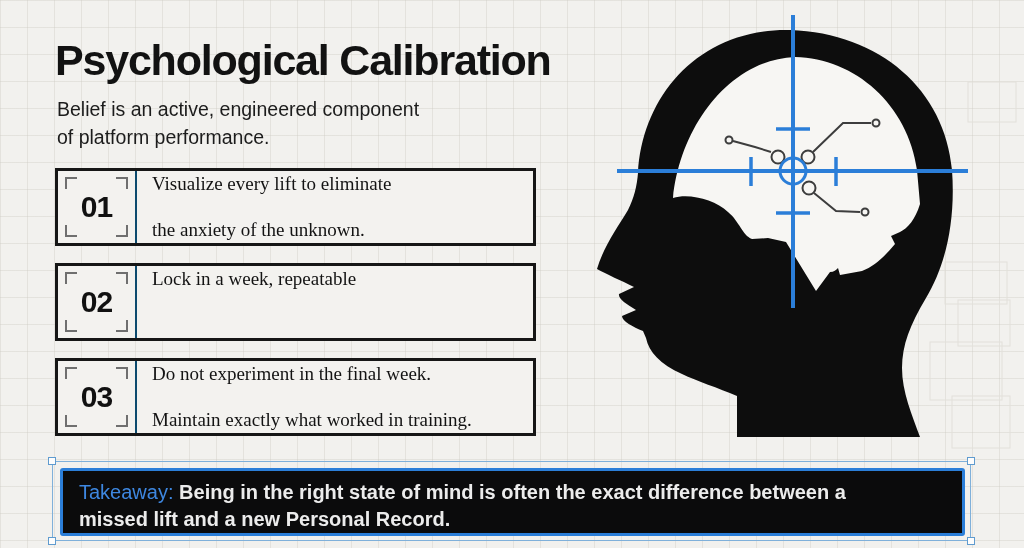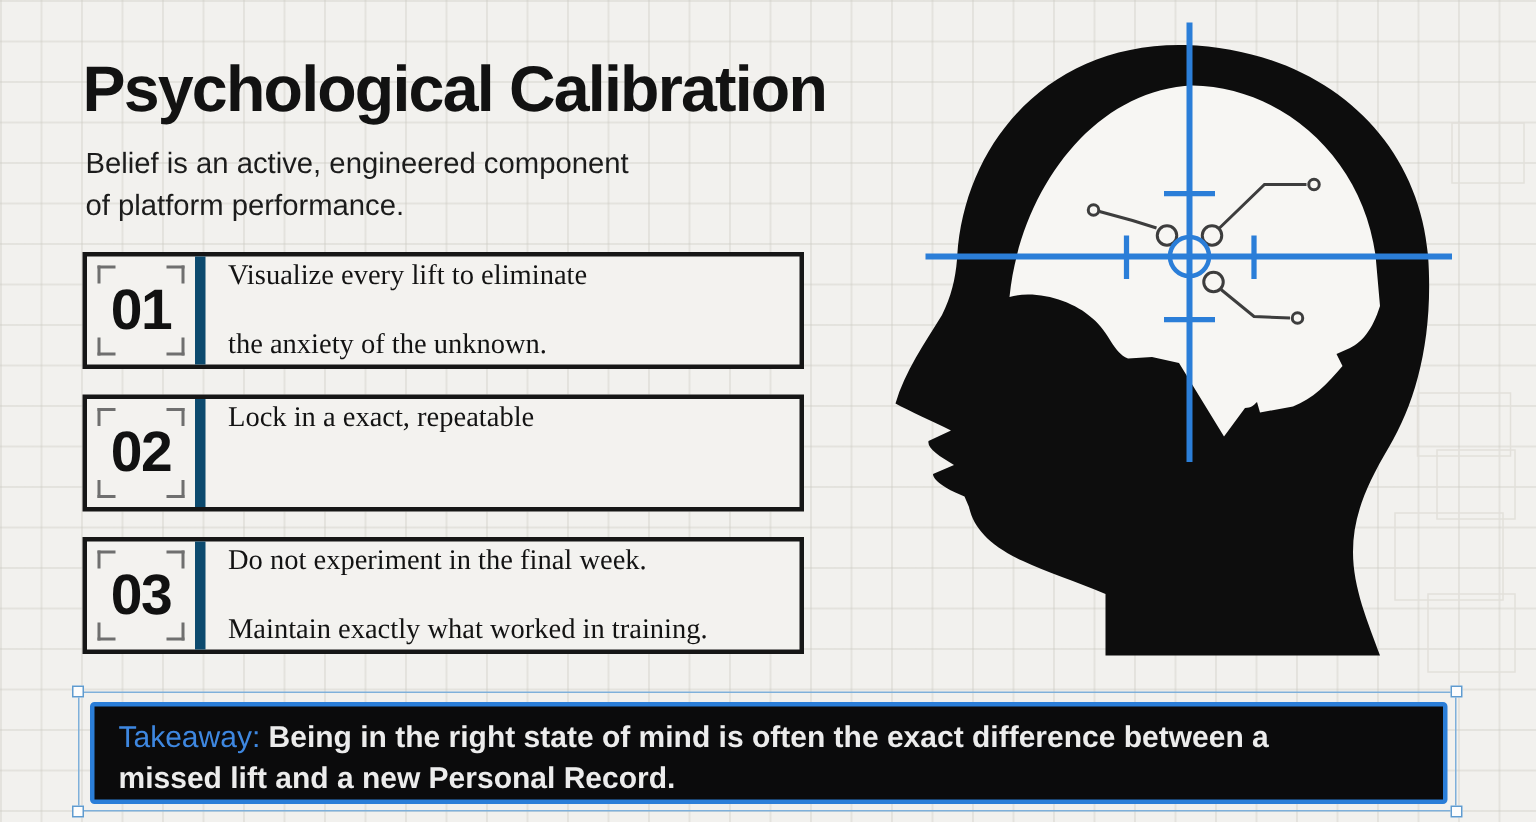--- a/index.html
+++ b/index.html
@@ -23,23 +23,23 @@
     left:57px;top:95px;width:480px;
     font-size:19.5px;line-height:28px;font-weight:500;color:#1c1c1c;
   }
   .step{
     left:55px;width:481px;height:78px;box-sizing:border-box;
     border:3px solid #161616;background:#f3f2ef;
     display:flex;align-items:stretch;
   }
   .step-num{
     width:79px;flex:0 0 79px;box-sizing:border-box;
-    border-right:7px solid #0c4a6e;position:relative;
+    border-right:2px solid #0c4a6e;position:relative;
     display:flex;align-items:center;justify-content:center;
-    font-size:38px;font-weight:800;letter-spacing:-1px;color:#111;text-align:center;
+    font-size:30px;font-weight:800;letter-spacing:-1px;color:#111;text-align:center;
   }
   .corner{position:absolute;width:10px;height:10px;}
   .corner.tl{top:6px;left:7px;border-top:2px solid #6f6f6f;border-left:2px solid #6f6f6f;}
   .corner.tr{top:6px;right:7px;border-top:2px solid #6f6f6f;border-right:2px solid #6f6f6f;}
   .corner.bl{bottom:6px;left:7px;border-bottom:2px solid #6f6f6f;border-left:2px solid #6f6f6f;}
   .corner.br{bottom:6px;right:7px;border-bottom:2px solid #6f6f6f;border-right:2px solid #6f6f6f;}
   .step-text{
     display:flex;flex-direction:column;justify-content:space-between;
     padding-left:15px;font-size:19px;line-height:26px;font-weight:500;color:#131313;font-family:Liberation Serif, serif;
   }
@@ -91,21 +91,21 @@
 
   <div class="abs step" style="top:263px">
     <div class="step-num">
       <span class="corner tl"></span>
       <span class="corner tr"></span>
       <span class="corner bl"></span>
       <span class="corner br"></span>
       <span>02</span>
     </div>
     <div class="step-text">
-      <div>Lock in a exact, repeatable</div>
+      <div>Lock in a week, repeatable</div>
     </div>
   </div>
 
   <div class="abs step" style="top:358px">
     <div class="step-num">
       <span class="corner tl"></span>
       <span class="corner tr"></span>
       <span class="corner bl"></span>
       <span class="corner br"></span>
       <span>03</span>

